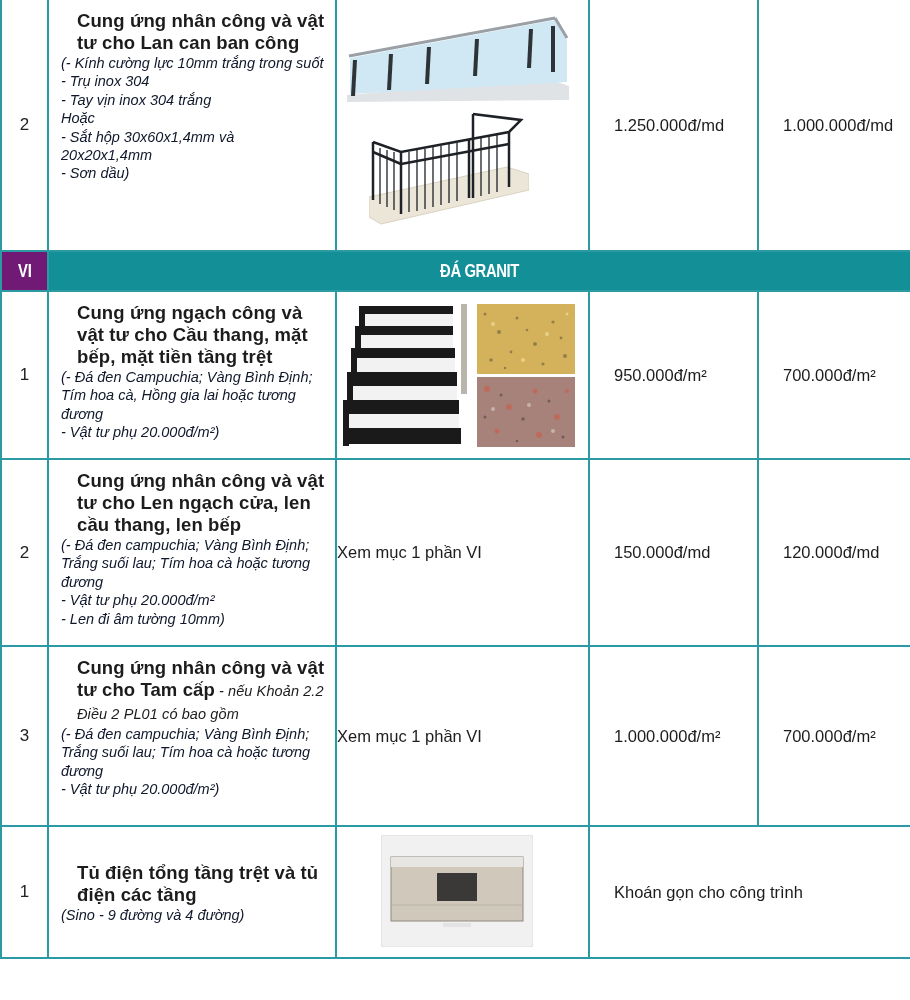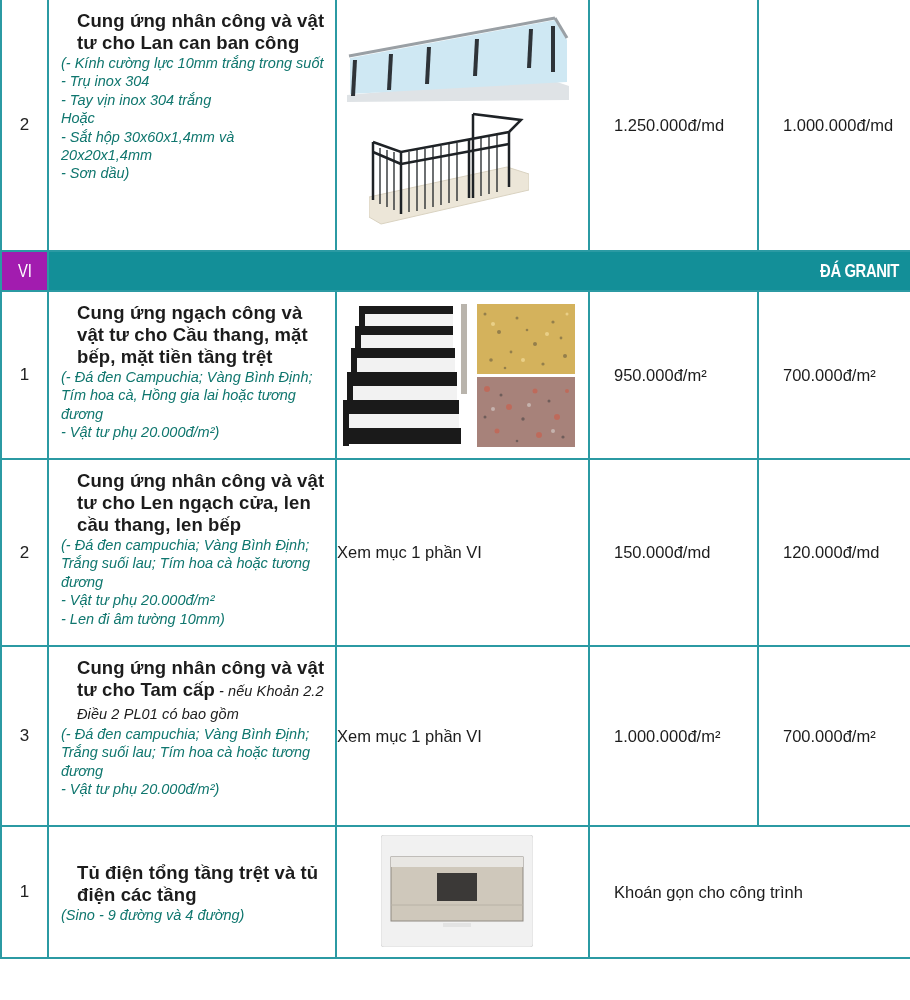--- a/index.html
+++ b/index.html
@@ -3,26 +3,26 @@
 <meta charset="utf-8">
 <style>
   html, body { margin: 0; padding: 0; background: #ffffff; }
   body { width: 910px; height: 1000px; overflow: hidden; position: relative; font-family: "Liberation Sans", "DejaVu Sans", sans-serif; color: #1a1a1a; }
   .tbl { position: absolute; left: 0; top: -2px; width: 910px; border-collapse: collapse; table-layout: fixed; }
   .tbl td { border: 2px solid #2b9aa3; vertical-align: middle; padding: 0; background: #fff; }
   .tbl td.no { text-align: center; font-size: 17px; color: #222; }
   .tbl td.desc { padding: 10px 10px 8px 12px; vertical-align: top; }
   .title { font-weight: bold; font-size: 18.5px; line-height: 22px; color: #1c1c1c; letter-spacing: 0.1px; margin-left: 16px; }
   .title .inl { font-weight: normal; font-style: italic; font-size: 14.5px; }
-  .note { font-style: italic; font-size: 14.5px; line-height: 18.4px; color: #0f766e; white-space: pre-line; }
+  .note { font-style: italic; font-size: 14.5px; line-height: 18.4px; color: #0f172a; white-space: pre-line; }
   .tbl td.price { font-size: 16.5px; padding-left: 24px; color: #1c1c1c; }
   .tbl td.ref { font-size: 16.5px; color: #1c1c1c; }
   .sec td { background: #138f98; height: 38px; border-color: #2b9aa3; }
-  .sec td.roman { background: #a21caf; color: #fff; text-align: center; font-family: "Liberation Sans Narrow", "Liberation Sans", sans-serif; font-weight: normal; font-size: 19px; transform-origin: center; }
-  .sec td.stitle { color: #fff; text-align: right; font-weight: bold; font-size: 19px; letter-spacing: -0.5px; }
+  .sec td.roman { background: #701a75; color: #fff; text-align: center; font-family: "Liberation Sans Narrow", "Liberation Sans", sans-serif; font-weight: bold; font-size: 19px; transform-origin: center; }
+  .sec td.stitle { color: #fff; text-align: center; font-weight: bold; font-size: 19px; letter-spacing: -0.5px; }
   .narrow { display: inline-block; transform: scaleX(0.78); }
   .imgcell { position: relative; }
   .thumb { position: absolute; }
 </style>
 </head>
 <body>
 
 <table class="tbl">
   <colgroup>
     <col style="width:47px">

